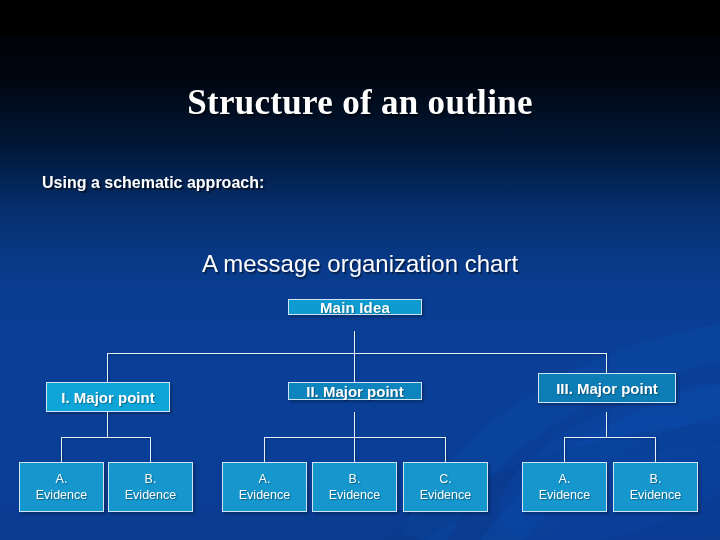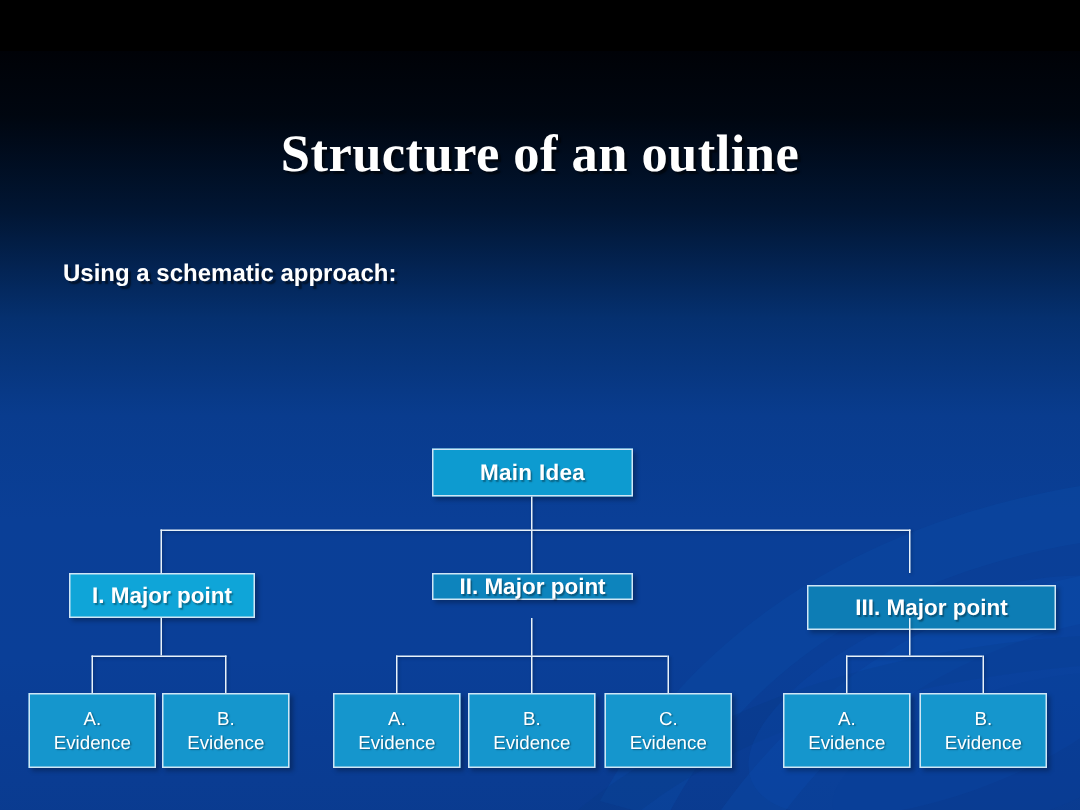--- a/index.html
+++ b/index.html
@@ -136,42 +136,43 @@
   </div>
   <div class="swoosh" style="left:430px; top:300px;">
     <svg width="290" height="240" viewBox="0 0 290 240">
       <ellipse cx="210" cy="130" rx="150" ry="62" fill="#0c4db0" opacity="0.25" transform="rotate(-22 210 130)"></ellipse>
       <ellipse cx="240" cy="170" rx="120" ry="44" fill="#0a4099" opacity="0.30" transform="rotate(-18 240 170)"></ellipse>
     </svg>
   </div>
 
   <div class="title">Structure of an outline</div>
   <div class="subtitle">Using a schematic approach:</div>
+  <div class="charttitle">A message organization chart</div>
 
   <div id="chart">
 
-    <div class="node node-main" style="left:288px; top:265px; width:134px; height:32px;">
+    <div class="node node-main" style="left:288px; top:265px; width:134px; height:16px;">
       <span>Main Idea</span>
     </div>
 
     <div class="conn v" style="left:354px; top:297px; height:22px;"></div>
 
     <div class="conn h" style="left:107px; top:319px; width:500px;"></div>
 
     <div class="conn v" style="left:107px; top:319px; height:29px;"></div>
     <div class="conn v" style="left:354px; top:319px; height:29px;"></div>
     <div class="conn v" style="left:606px; top:319px; height:29px;"></div>
 
     <div class="node node-major m1" style="left:46px; top:348px; width:124px; height:30px;">
       <span>I. Major point</span>
     </div>
     <div class="node node-major m2" style="left:288px; top:348px; width:134px; height:18px;">
       <span>II. Major point</span>
     </div>
-    <div class="node node-major m3" style="left:538px; top:356px; width:166px; height:30px;">
+    <div class="node node-major m3" style="left:538px; top:339px; width:138px; height:30px;">
       <span>III. Major point</span>
     </div>
 
     <div class="conn v" style="left:107px; top:378px; height:25px;"></div>
     <div class="conn h" style="left:61px; top:403px; width:90px;"></div>
     <div class="conn v" style="left:61px; top:403px; height:25px;"></div>
     <div class="conn v" style="left:150px; top:403px; height:25px;"></div>
 
     <div class="conn v" style="left:354px; top:378px; height:25px;"></div>
     <div class="conn h" style="left:264px; top:403px; width:181px;"></div>

